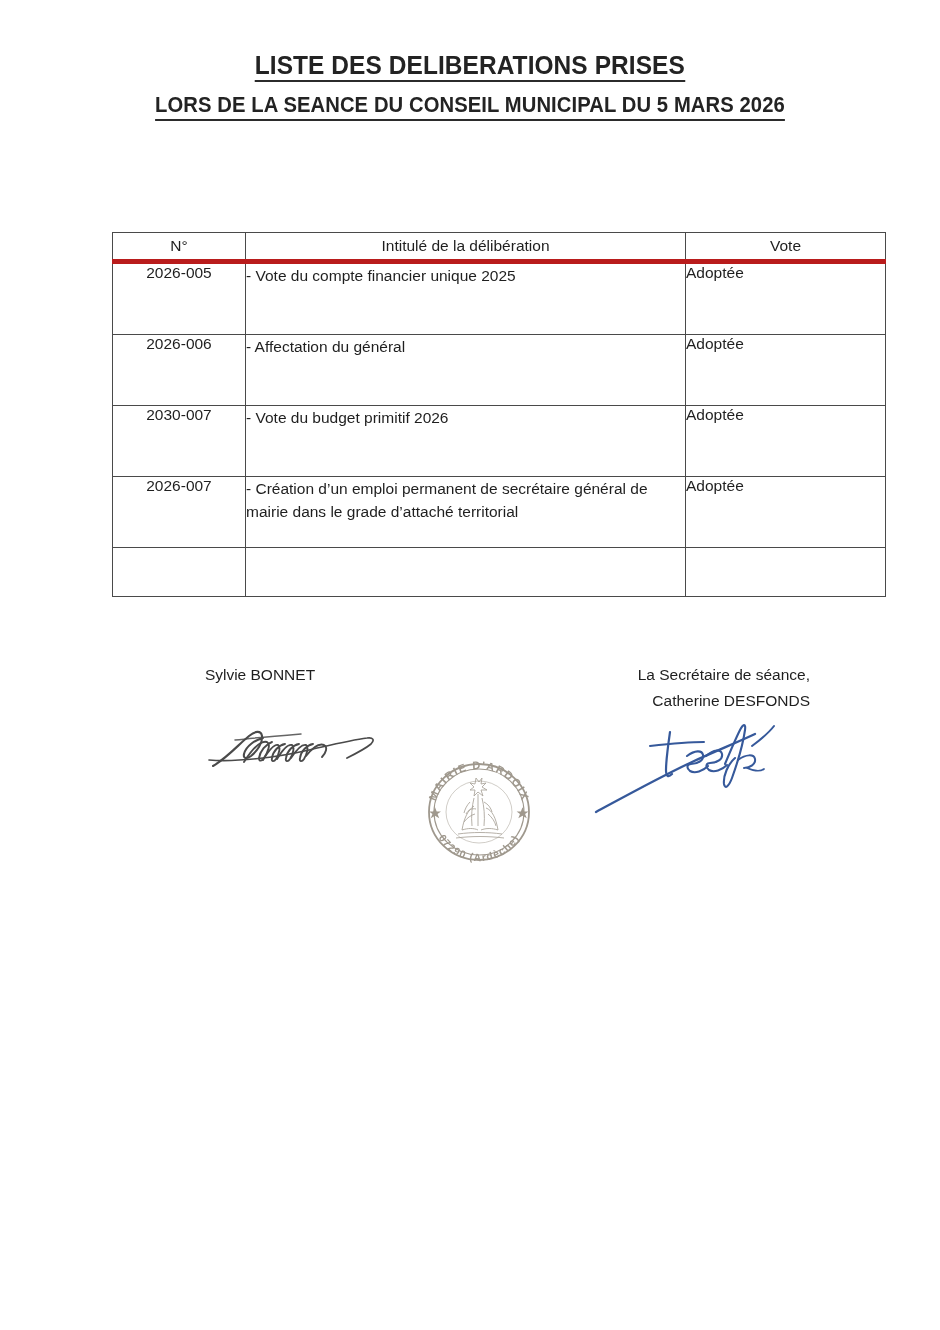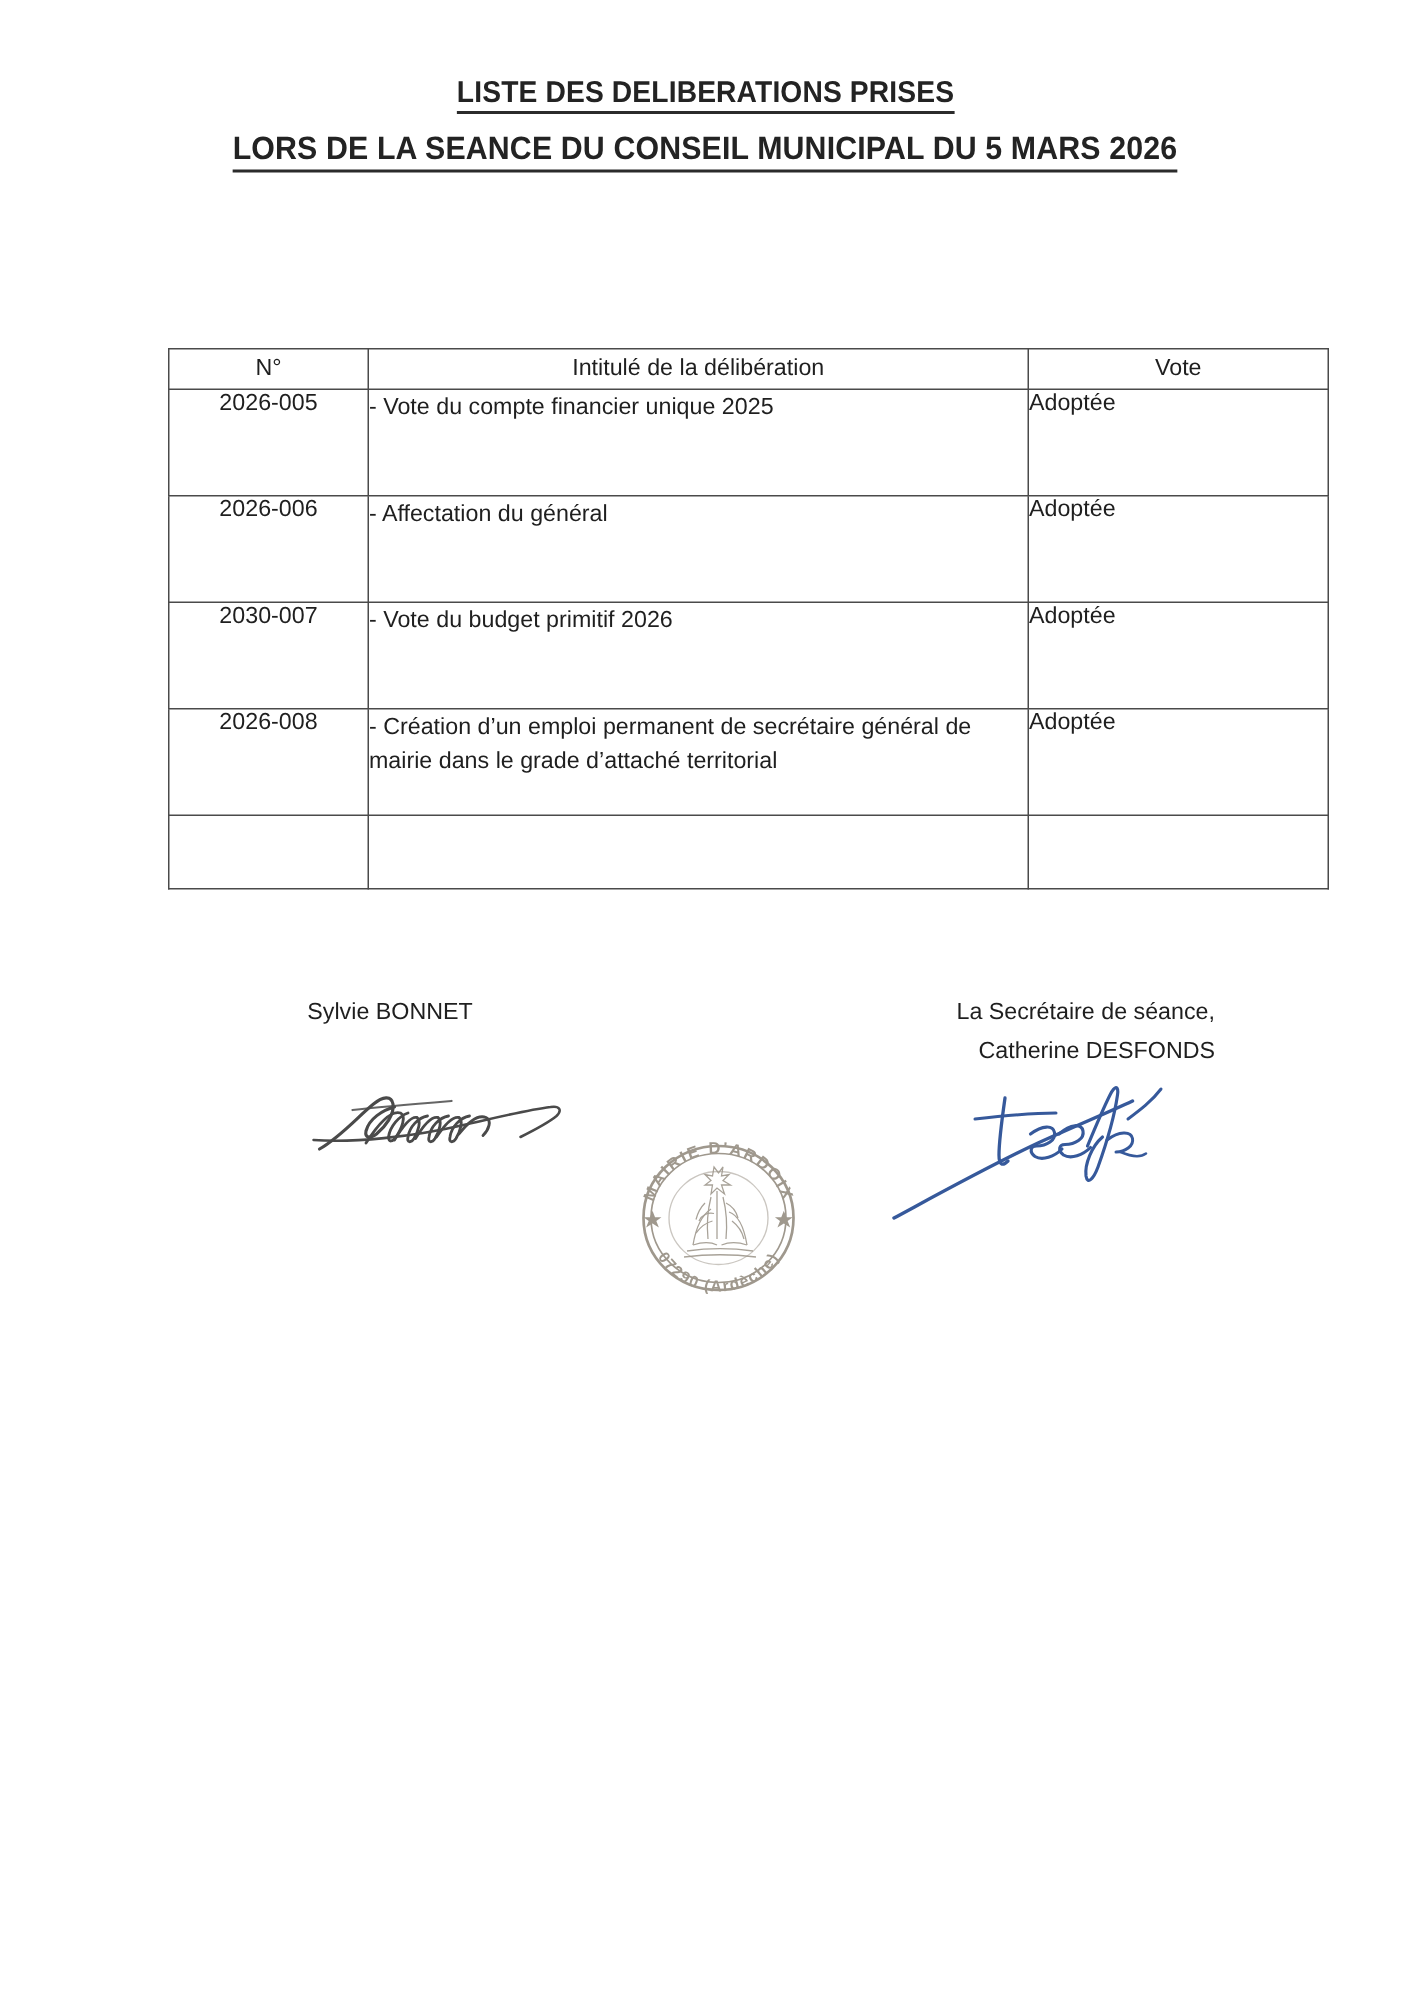--- a/index.html
+++ b/index.html
@@ -30,21 +30,21 @@
     letter-spacing: 0.1px;
     line-height: 1.0;
   }
   .title-line span {
     display: inline-block;
     border-bottom: 2px solid #2b2b2b;
     padding-bottom: 2px;
     transform: scaleX(0.94);
     transform-origin: center;
   }
-  .title-line-1 { font-size: 20px; }
+  .title-line-1 { font-size: 26px; }
   .title-line-2 { font-size: 21.5px; margin-top: 13px; }
 
   
   .table-wrap {
     position: absolute;
     left: 112px;
     top: 232px;
     width: 773px;
   }
   table.delib {
@@ -69,21 +69,21 @@
     color: #1f1f1f;
     line-height: 26px;
   }
 
   tbody td {
     border-top: none;
     border-bottom: none;
     height: 0;
   }
   tbody tr.body-row td { height: 70px; }
-  tbody tr.body-row:first-child td { border-top: 1px solid #b91c1c; }
+  tbody tr.body-row:first-child td { border-top: 5px solid #b91c1c; }
   tbody tr.tail-row td { height: 48px; border-bottom: 1px solid #4a4a4a; }
 
   .cell-num {
     text-align: center;
     font-size: 15.5px;
     padding-top: 23px;
     color: #1f1f1f;
   }
   .cell-titre {
     font-size: 15.5px;
@@ -180,21 +180,21 @@
         <td class="cell-num">2026-006</td>
         <td class="cell-titre">- Affectation du général</td>
         <td class="cell-vote">Adoptée</td>
       </tr>
       <tr class="body-row">
         <td class="cell-num">2030-007</td>
         <td class="cell-titre">- Vote du budget primitif 2026</td>
         <td class="cell-vote">Adoptée</td>
       </tr>
       <tr class="body-row">
-        <td class="cell-num">2026-008</td>
+        <td class="cell-num">2026-007</td>
         <td class="cell-titre">- Création d’un emploi permanent de secrétaire général de mairie dans le grade d’attaché territorial</td>
         <td class="cell-vote">Adoptée</td>
       </tr>
       <tr class="tail-row">
         <td></td>
         <td></td>
         <td></td>
       </tr>
     </tbody>
   </table>

